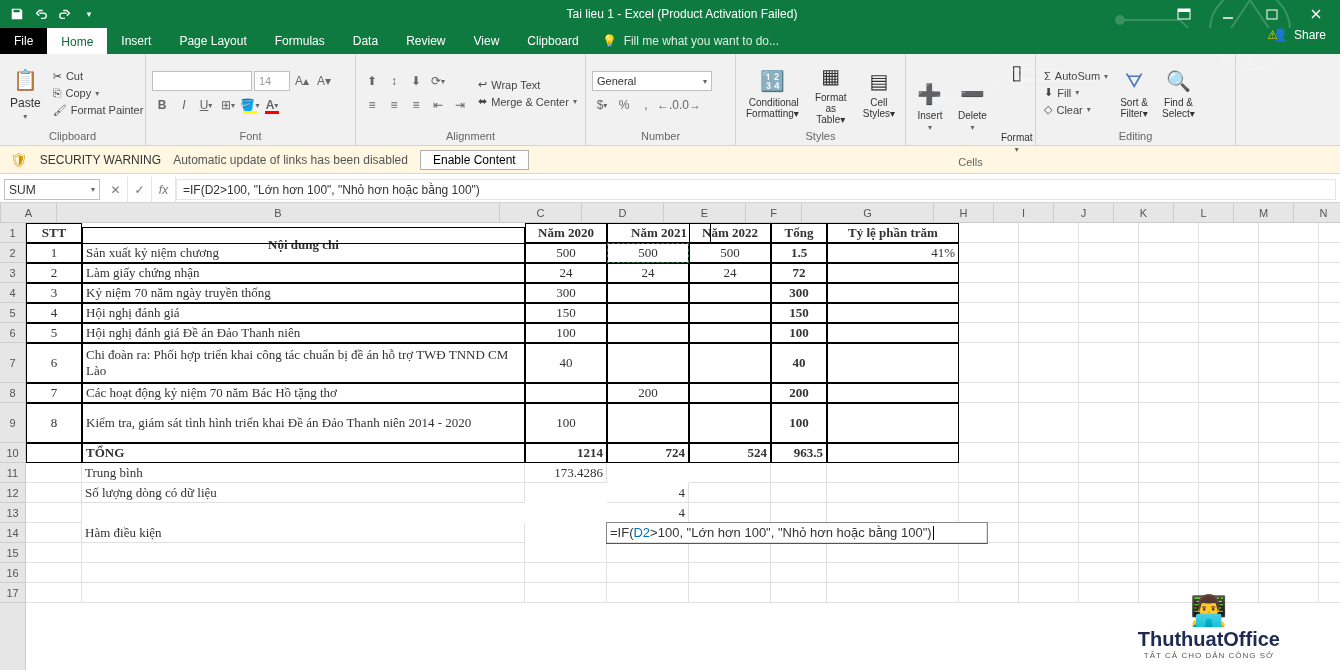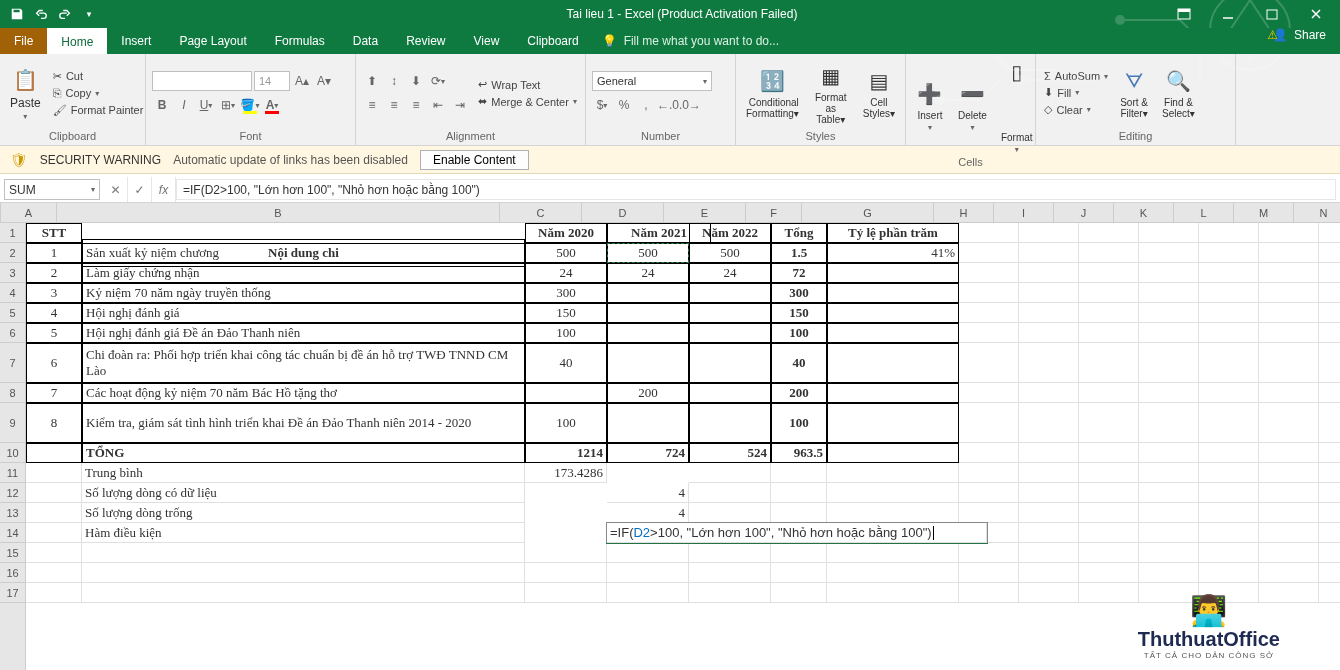--- a/index.html
+++ b/index.html
@@ -5,21 +5,21 @@
 * { margin: 0; padding: 0; box-sizing: border-box; font-family: "Segoe UI", Arial, sans-serif; }
 body { background: #fff; width: 1340px; height: 670px; overflow: hidden; font-size: 12px; color: #333; position: relative; }
 .title-bar { background: #0e7a40; height: 28px; display: flex; align-items: center; padding: 0 6px; color: #fff; position: relative; }
 .qat { display: flex; gap: 2px; align-items: center; }
 .qat-btn { width: 22px; height: 22px; display: flex; align-items: center; justify-content: center; cursor: pointer; }
 .title-text { position: absolute; left: 50%; transform: translateX(-50%); font-size: 12px; margin-left: 12px; }
 .win-controls { position: absolute; right: 4px; display: flex; gap: 4px; align-items: center; }
 .win-btn { width: 40px; height: 24px; display: flex; align-items: center; justify-content: center; cursor: pointer; }
 .menu-bar { background: #0e7a40; height: 26px; display: flex; align-items: stretch; color: #fff; position: relative; }
 .menu-item { padding: 0 14px; display: flex; align-items: center; font-size: 12px; cursor: pointer; }
-.menu-item.file { background: #a16207; }
+.menu-item.file { background: #000000; }
 .menu-item.active { background: #fff; color: #0c6b38; border-top: 1px solid #fff; }
 .tell-me { display: flex; align-items: center; gap: 6px; padding: 0 10px; color: #d9f0e3; }
 .share { position: absolute; right: 6px; display: flex; align-items: center; gap: 6px; padding: 0 8px; }
 .warn-icon { color: #ffcc00; position: absolute; right: 62px; display: flex; align-items: center; }
 .ribbon { background: #f1f1f1; height: 92px; display: flex; border-bottom: 1px solid #d4d4d4; }
 .rib-group { border-right: 1px solid #d4d4d4; padding: 2px 6px; display: flex; flex-direction: column; justify-content: space-between; flex-shrink: 0; }
 .rib-label { text-align: center; font-size: 11px; color: #666; padding-bottom: 1px; }
 .rib-body { flex: 1; display: flex; align-items: center; gap: 6px; }
 .big-btn { display: flex; flex-direction: column; align-items: center; gap: 2px; padding: 2px 4px; cursor: pointer; }
 .big-ico { width: 28px; height: 28px; display: flex; align-items: center; justify-content: center; font-size: 20px; }
@@ -495,21 +495,21 @@
           <div class="cell " style="left: 1293px; top: 180px; width: 60px; height: 40px;"></div>
           <div class="cell " style="left: 1293px; top: 220px; width: 60px; height: 20px;"></div>
           <div class="cell " style="left: 1293px; top: 240px; width: 60px; height: 20px;"></div>
           <div class="cell " style="left: 1293px; top: 260px; width: 60px; height: 20px;"></div>
           <div class="cell " style="left: 1293px; top: 280px; width: 60px; height: 20px;"></div>
           <div class="cell " style="left: 1293px; top: 300px; width: 60px; height: 20px;"></div>
           <div class="cell " style="left: 1293px; top: 320px; width: 60px; height: 20px;"></div>
           <div class="cell " style="left: 1293px; top: 340px; width: 60px; height: 20px;"></div>
           <div class="cell " style="left: 1293px; top: 360px; width: 60px; height: 20px;"></div>
           <div class="cell b-all hdr" style="left: 0px; top: 0px; width: 56px; height: 20px;">STT</div>
-          <div class="cell b-all hdr" style="left: 56px; top: 16px; width: 443px; height: 28px;">Nội dung chi</div>
+          <div class="cell b-all hdr" style="left: 56px; top: 4px; width: 443px; height: 36px;">Nội dung chi</div>
           <div class="cell b-all hdr" style="left: 499px; top: 0px; width: 82px; height: 20px;">Năm 2020</div>
           <div class="cell b-all hdr" style="left: 581px; top: 0px; width: 104px; height: 20px;">Năm 2021</div>
           <div class="cell b-all hdr" style="left: 663px; top: 0px; width: 82px; height: 20px;">Năm 2022</div>
           <div class="cell b-all hdr" style="left: 745px; top: 0px; width: 56px; height: 20px;">Tổng</div>
           <div class="cell b-all hdr" style="left: 801px; top: 0px; width: 132px; height: 20px;">Tỷ lệ phần trăm</div>
           <div class="cell b-all center" style="left: 0px; top: 20px; width: 56px; height: 20px;">1</div>
           <div class="cell b-all" style="left: 56px; top: 20px; width: 443px; height: 20px;">Sản xuất kỷ niệm chương</div>
           <div class="cell b-all center" style="left: 499px; top: 20px; width: 82px; height: 20px;">500</div>
           <div class="cell b-all center" style="left: 581px; top: 20px; width: 82px; height: 20px;">500</div>
           <div class="cell b-all center" style="left: 663px; top: 20px; width: 82px; height: 20px;">500</div>
@@ -577,21 +577,20 @@
           <div class="cell " style="left: 663px; top: 240px; width: 82px; height: 20px;"></div>
           <div class="cell " style="left: 745px; top: 240px; width: 56px; height: 20px;"></div>
           <div class="cell " style="left: 801px; top: 240px; width: 132px; height: 20px;"></div>
           <div class="cell " style="left: 0px; top: 260px; width: 56px; height: 20px;"></div>
           <div class="cell " style="left: 56px; top: 260px; width: 443px; height: 20px;">Số lượng dòng có dữ liệu</div>
           <div class="cell right" style="left: 581px; top: 260px; width: 82px; height: 20px;">4</div>
           <div class="cell " style="left: 663px; top: 260px; width: 82px; height: 20px;"></div>
           <div class="cell " style="left: 745px; top: 260px; width: 56px; height: 20px;"></div>
           <div class="cell " style="left: 801px; top: 260px; width: 132px; height: 20px;"></div>
           <div class="cell " style="left: 0px; top: 280px; width: 56px; height: 20px;"></div>
-          <div class="cell " style="left: 56px; top: 280px; width: 443px; height: 20px;">Số lượng dòng trống</div>
           <div class="cell right" style="left: 581px; top: 280px; width: 82px; height: 20px;">4</div>
           <div class="cell " style="left: 663px; top: 280px; width: 82px; height: 20px;"></div>
           <div class="cell " style="left: 745px; top: 280px; width: 56px; height: 20px;"></div>
           <div class="cell " style="left: 801px; top: 280px; width: 132px; height: 20px;"></div>
           <div class="cell " style="left: 0px; top: 300px; width: 56px; height: 20px;"></div>
           <div class="cell " style="left: 56px; top: 300px; width: 443px; height: 20px;">Hàm điều kiện</div>
           <div class="cell " style="left: 581px; top: 300px; width: 380px; height: 20px; overflow: visible; z-index: 5; background: rgb(255, 255, 255);">
             <span class="formula-inline">=IF(<span class="ref">D2</span>&gt;100, "Lớn hơn 100", "Nhỏ hơn hoặc bằng 100")</span>
             <span style="border-left:1px solid #000;height:14px;margin-left:1px;"></span>
           </div>

